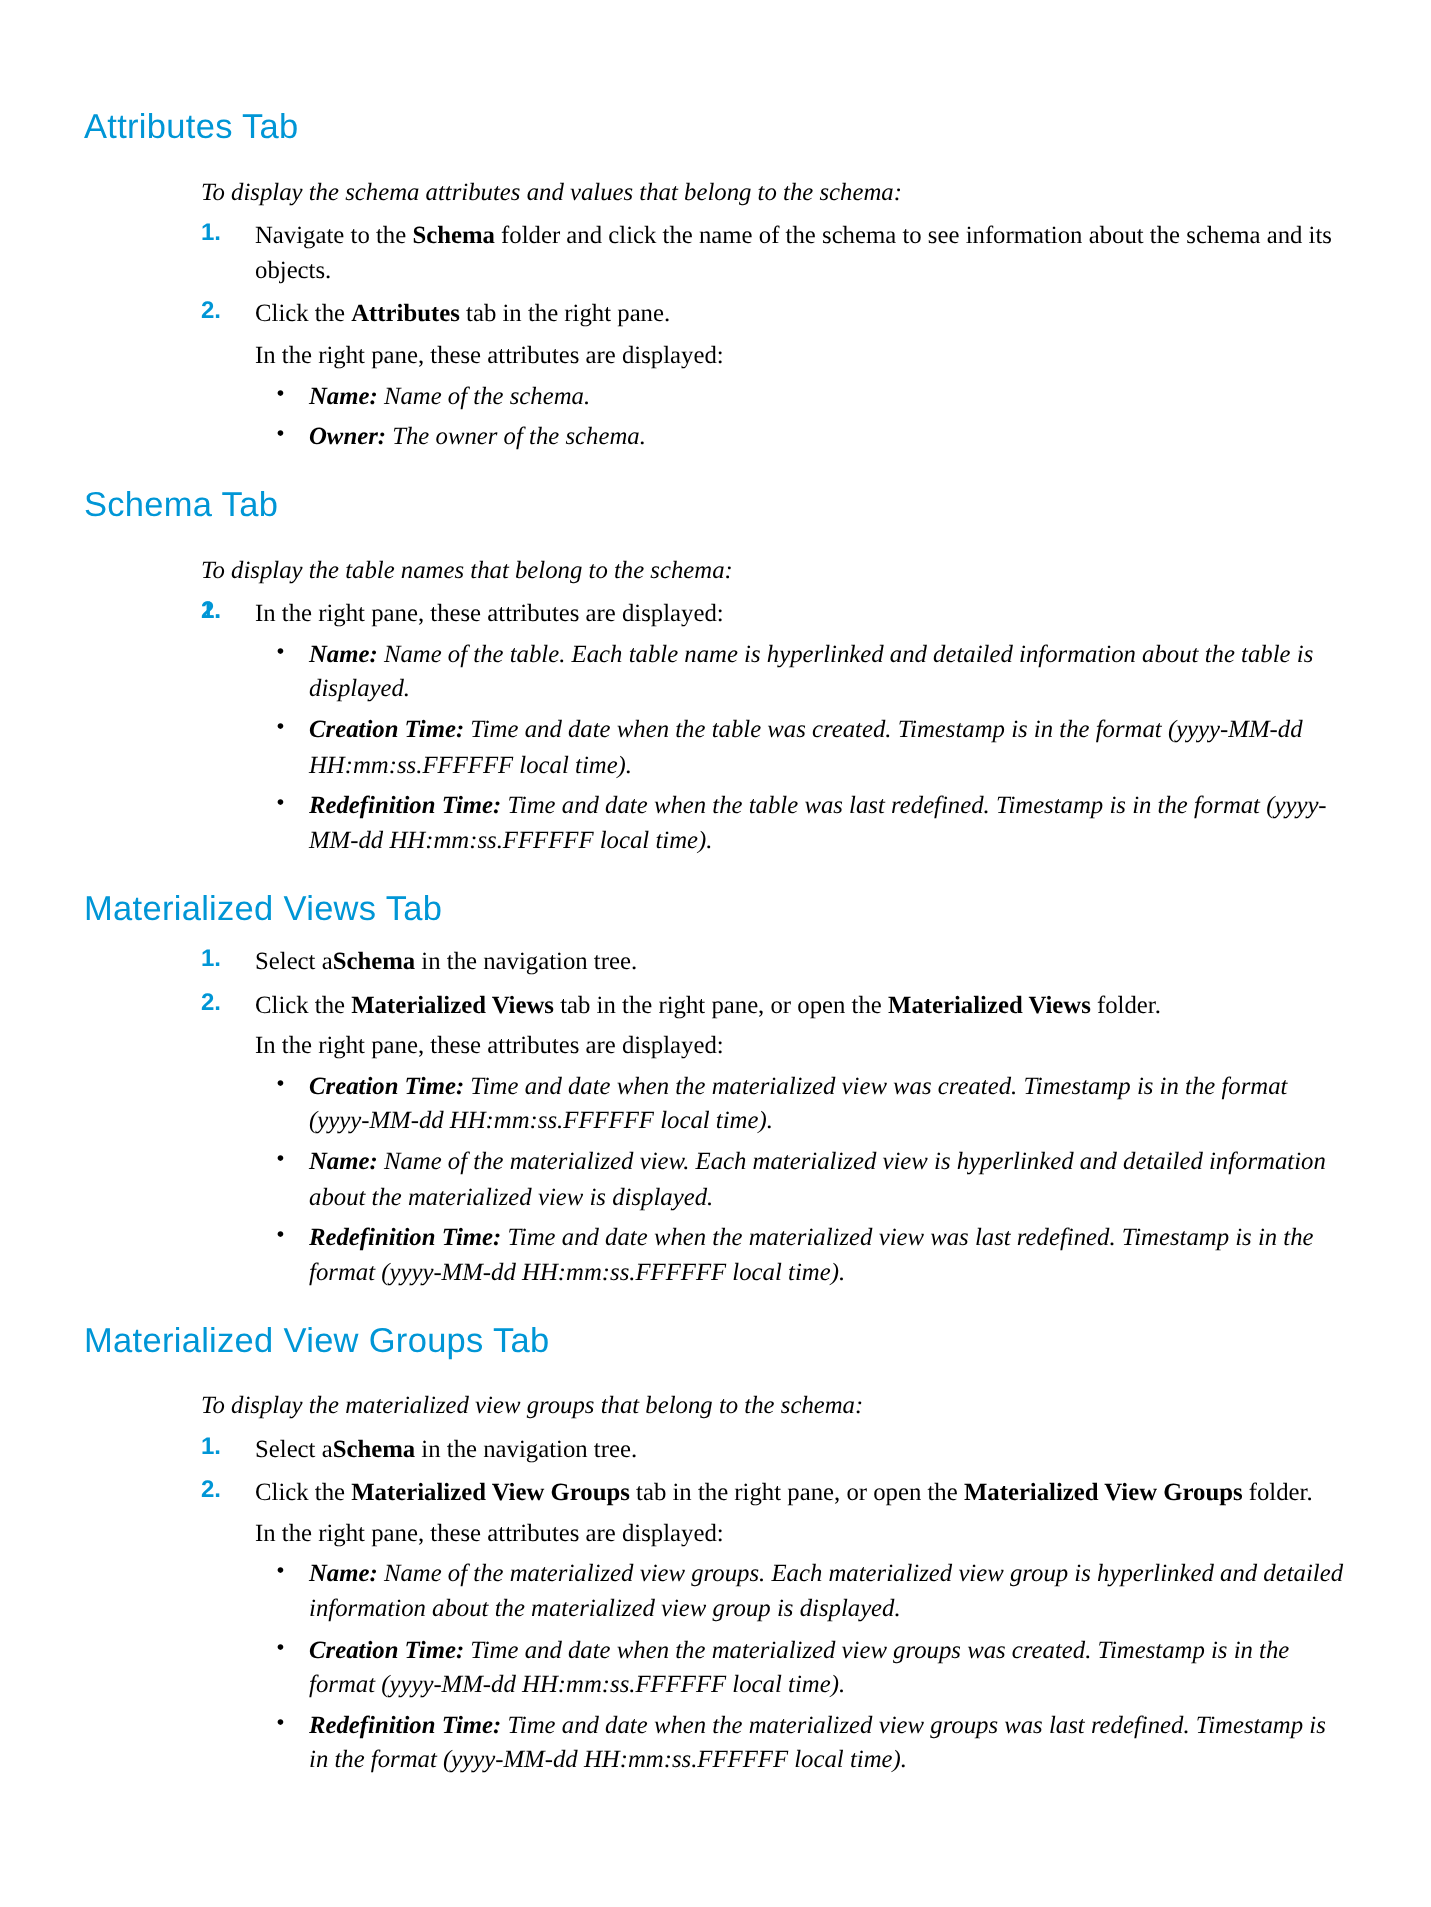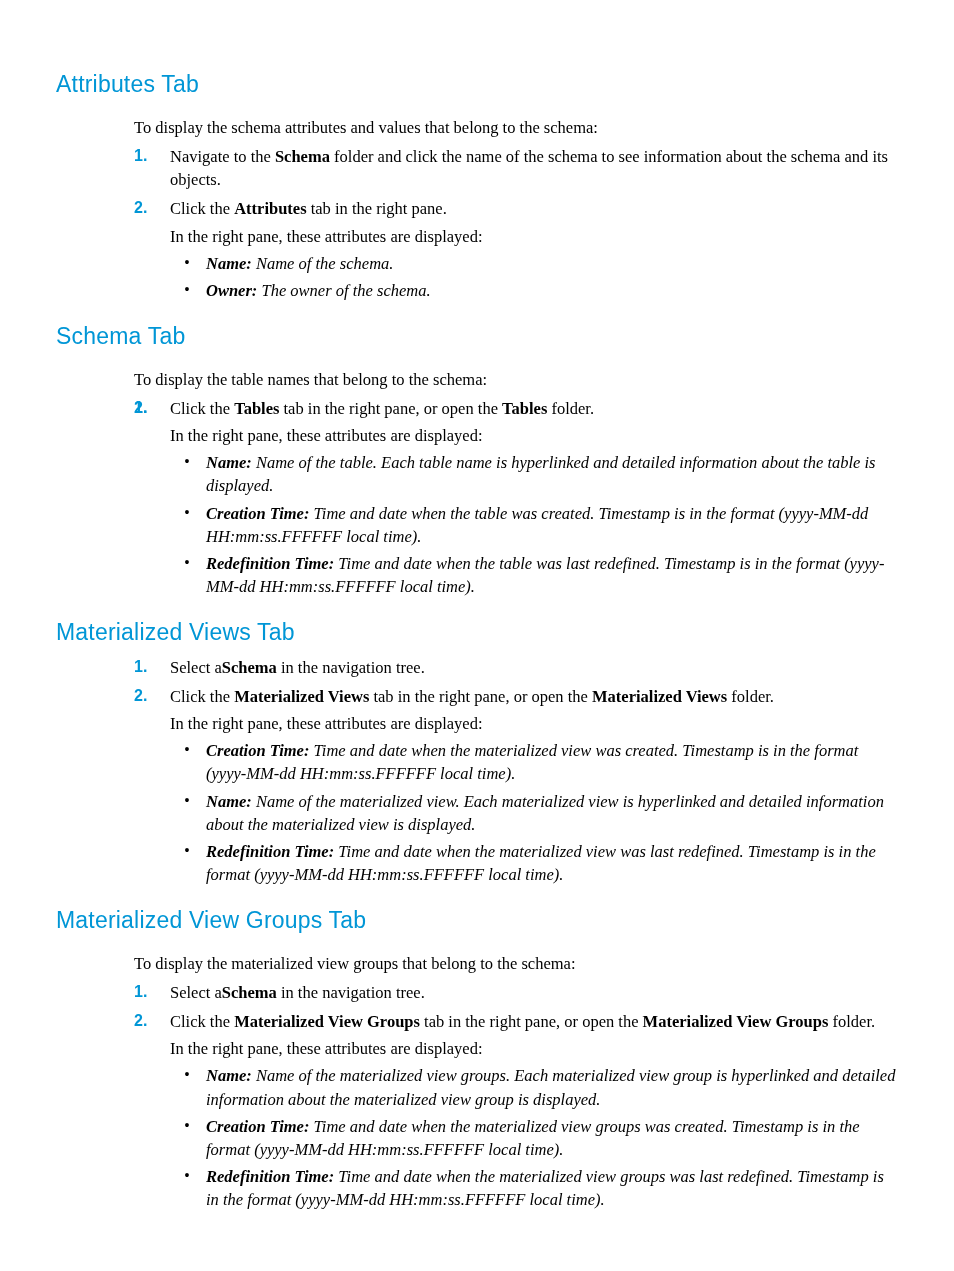--- a/index.html
+++ b/index.html
@@ -18,20 +18,21 @@
       font-family: Futura, "Trebuchet MS", "Century Gothic", "Segoe UI", Helvetica, Arial, sans-serif;
       font-weight: 400;
       font-size: 23px;
       color: #0096d6;
       margin: 18px 0 8px 0;
       letter-spacing: 0.2px;
     }
     h2.section-heading:first-child { margin-top: 12px; }
     .intro {
       margin: 16px 0 6px 78px;
+      font-style: italic;
     }
     ol.steps {
       list-style: none;
       margin: 0 0 0 78px;
       padding: 0;
     }
     ol.steps > li {
       position: relative;
       padding-left: 36px;
       margin: 4px 0 6px 0;
@@ -78,21 +79,21 @@
       <li><span class="num">1.</span><span>Navigate to the <strong>Schema</strong> folder and click the name of the schema to see information about the schema and its objects.</span></li>
       <li><span class="num">2.</span><span>Click the <strong>Attributes</strong> tab in the right pane.</span><div class="subtext">In the right pane, these attributes are displayed:</div><ul class="bullets">
           <li><strong>Name:</strong> Name of the schema.</li>
           <li><strong>Owner:</strong> The owner of the schema.</li>
         </ul></li>
     </ol>
     <h2 class="section-heading">Schema Tab</h2>
     <div class="intro">To display the table names that belong to the schema:</div>
     <ol class="steps">
       <li><span class="num">1.</span></li>
-      <li><span class="num">2.</span><span>Click the <strong>Tables</strong> tab in the right pane, or open the <strong>Tables</strong> folder.</span><div class="subtext">In the right pane, these attributes are displayed:</div><ul class="bullets">
+      <li><span class="num">2.</span><div class="subtext">In the right pane, these attributes are displayed:</div><ul class="bullets">
           <li><strong>Name:</strong> Name of the table. Each table name is hyperlinked and detailed information about the table is displayed.</li>
           <li><strong>Creation Time:</strong> Time and date when the table was created. Timestamp is in the format (yyyy-MM-dd HH:mm:ss.FFFFFF local time).</li>
           <li><strong>Redefinition Time:</strong> Time and date when the table was last redefined. Timestamp is in the format (yyyy-MM-dd HH:mm:ss.FFFFFF local time).</li>
         </ul></li>
     </ol>
     <h2 class="section-heading">Materialized Views Tab</h2>
     <ol class="steps">
       <li><span class="num">1.</span><span>Select a<strong>Schema</strong> in the navigation tree.</span></li>
       <li><span class="num">2.</span><span>Click the <strong>Materialized Views</strong> tab in the right pane, or open the <strong>Materialized Views</strong> folder.</span><div class="subtext">In the right pane, these attributes are displayed:</div><ul class="bullets">
           <li><strong>Creation Time:</strong> Time and date when the materialized view was created. Timestamp is in the format (yyyy-MM-dd HH:mm:ss.FFFFFF local time).</li>

